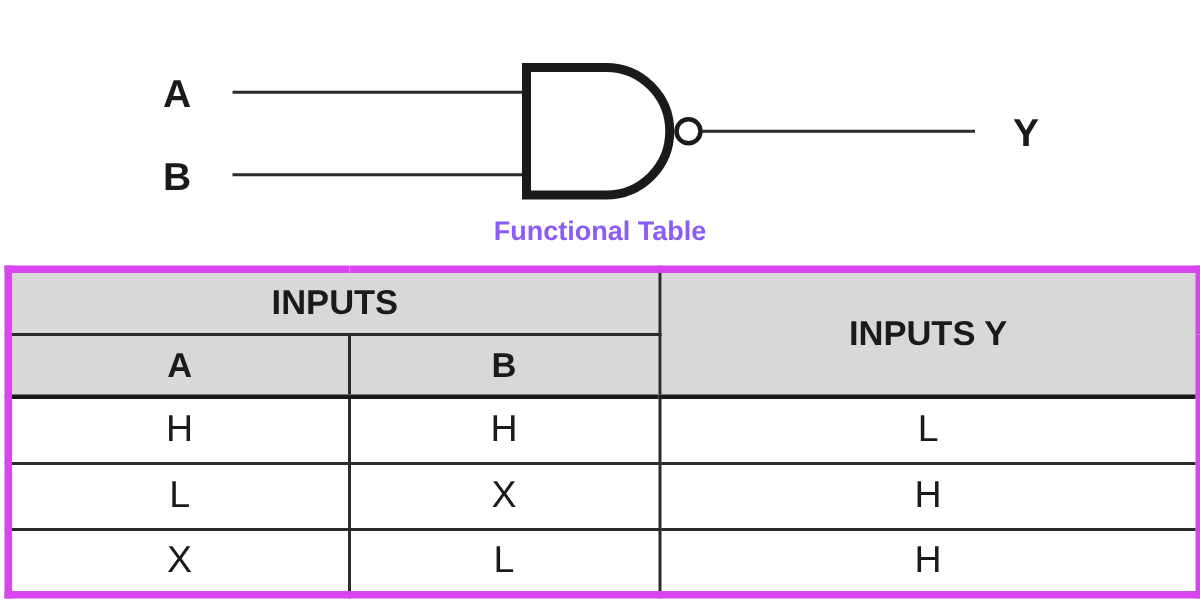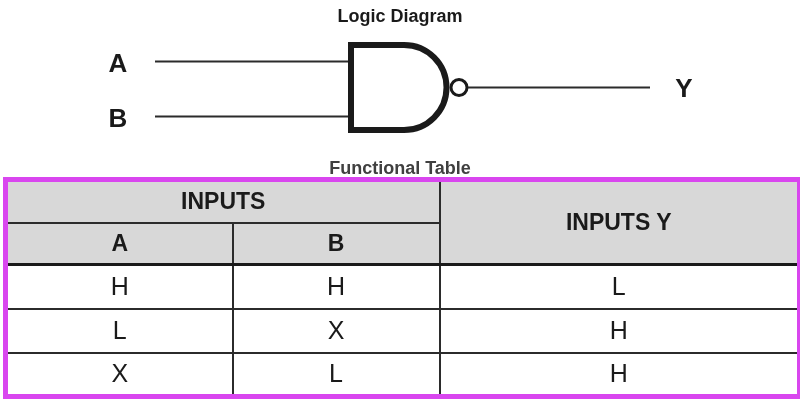--- a/index.html
+++ b/index.html
@@ -30,26 +30,26 @@
   .gate-svg .bubble { stroke:#1a1a1a; stroke-width:3; fill:#ffffff; }
   .gate-svg .pinlabel {
     font-family:"Liberation Sans", sans-serif;
     font-size:26px;
     font-weight:bold;
     fill:#1a1a1a;
     text-anchor:middle;
   }
   .table-title {
     position: absolute;
-    top: 158px; left: 0;
+    top: 144px; left: 0;
     width: 800px;
     text-align: center;
     font-size: 18px;
     font-weight: bold;
-    color: #404040;
+    color: #8b5cf6;
   }
   table.func-table {
     position: absolute;
     top: 177px; left: 3px;
     width: 794px;
     border-collapse: collapse;
     table-layout: fixed;
     border: 5px solid #d946ef;
   }
   table.func-table th,
@@ -73,21 +73,20 @@
   }
   tr.hdr-row-1 { height: 43px; }
   tr.hdr-row-2 { height: 42px; }
   tr.data-row  { height: 44px; }
 </style>
 </head>
 <body>
 
 <div class="page">
 
-  <div class="diagram-title">Logic Diagram</div>
 
   <svg class="gate-svg" width="800" height="148" viewBox="0 0 800 148">
     <line class="wire" x1="155" y1="61.5" x2="351" y2="61.5"></line>
     <line class="wire" x1="155" y1="116.5" x2="351" y2="116.5"></line>
     <path class="gate" d="M 351 45 L 404 45 A 42.5 42.5 0 0 1 404 130 L 351 130 Z"></path>
     <circle class="bubble" cx="459" cy="87.5" r="8"></circle>
     <line class="wire" x1="468" y1="87.5" x2="650" y2="87.5"></line>
     <text class="pinlabel" x="118" y="71.5">A</text>
     <text class="pinlabel" x="118" y="126.5">B</text>
     <text class="pinlabel" x="684" y="97">Y</text>

